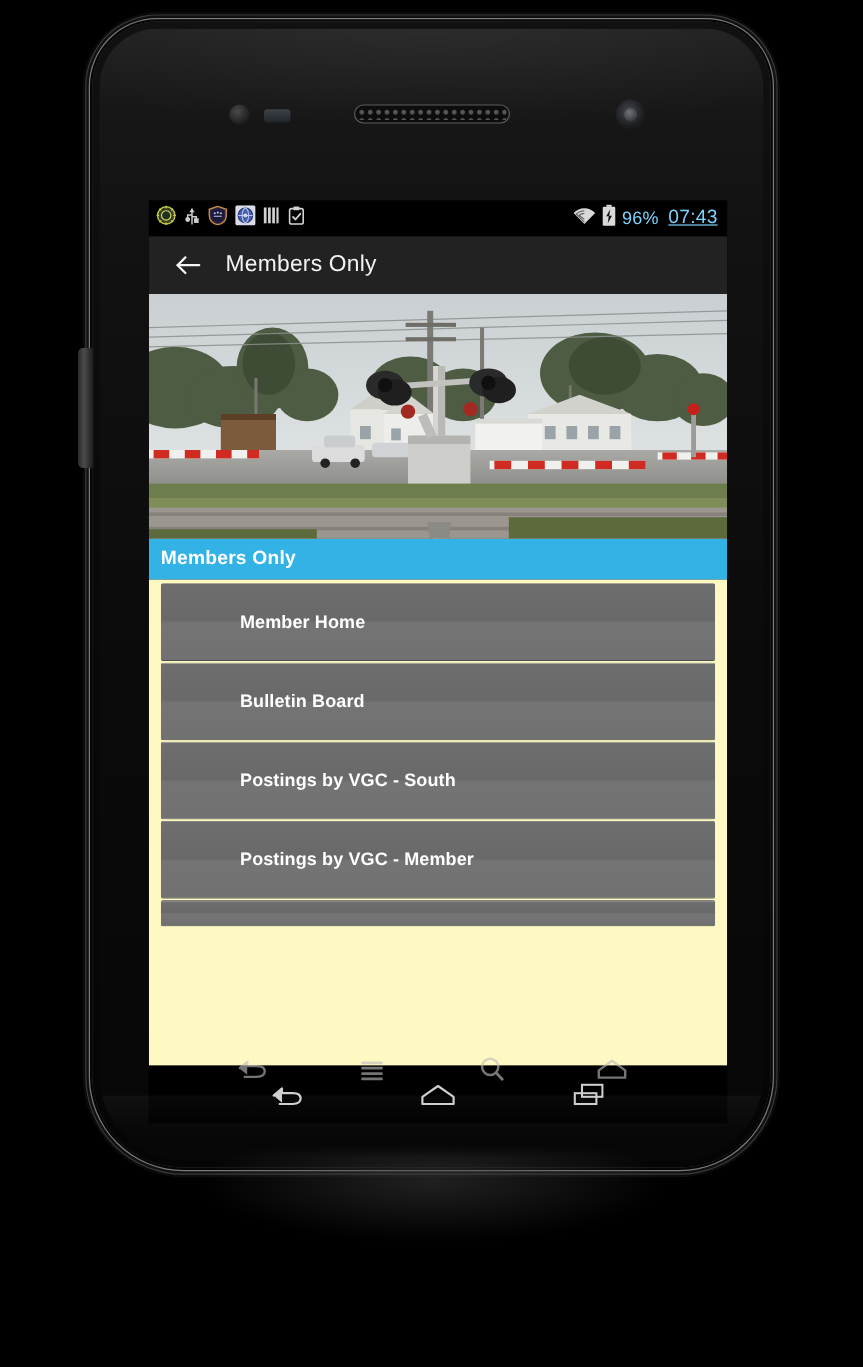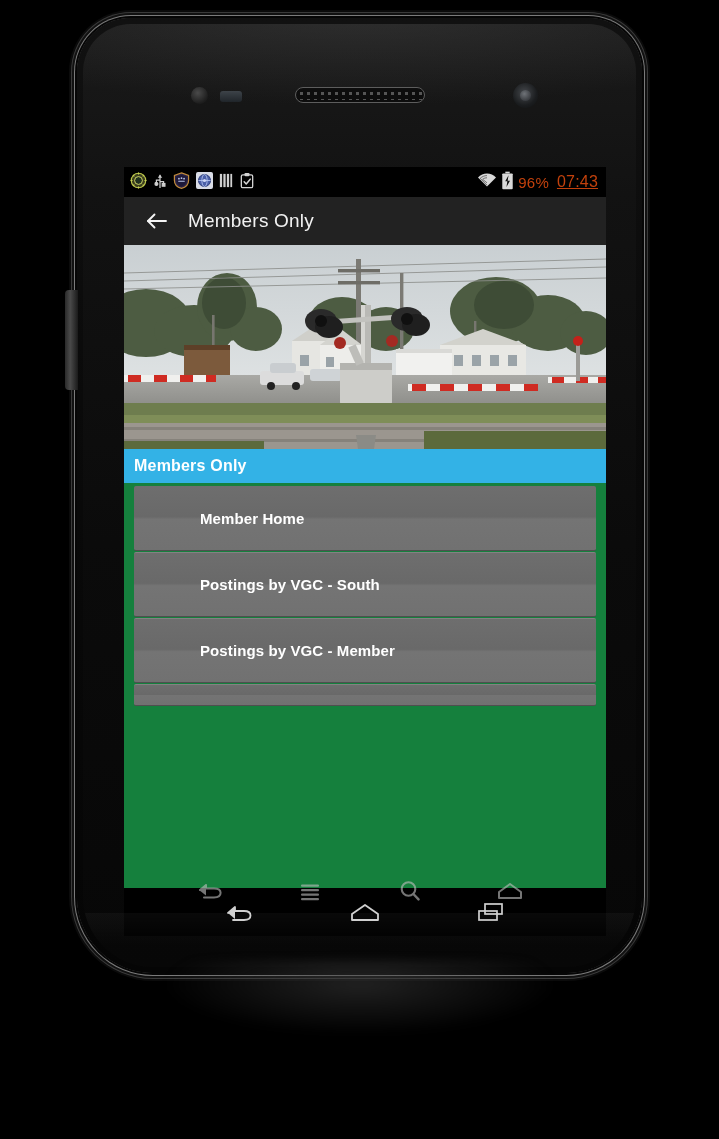--- a/index.html
+++ b/index.html
@@ -86,21 +86,21 @@
     height: 30px; width: 100%;
     background: #000;
     display: flex; align-items: center;
     padding: 0 8px 0 6px;
     color: #d8d8d8;
   }
   #status-left { display: flex; align-items: center; gap: 6px; }
   #status-right { margin-left: auto; display: flex; align-items: center; gap: 4px; }
   .sicon { display: block; }
   #battery-pct, #status-clock {
-    font-size: 15px; color: #c2410c; letter-spacing: .2px;
+    font-size: 15px; color: #7dd3fc; letter-spacing: .2px;
   }
   #status-clock { font-size: 16px; margin-left: 4px; text-decoration: underline; }
 
   
   #action-bar {
     height: 48px; width: 100%;
     background: #222222;
     display: flex; align-items: center;
     padding-left: 18px;
   }
@@ -126,21 +126,21 @@
   }
   #section-header-label {
     color: #ffffff; font-size: 16px; font-weight: bold; letter-spacing: .2px;
   }
 
   
   #menu-list {
     position: relative;
     width: 100%;
     height: calc(769px - 30px - 48px - 204px - 34px - 48px);
-    background: #15803d;
+    background: #fef9c3;
     padding: 3px 10px 0 10px;
     overflow: hidden;
   }
   .list-item {
     position: relative;
     height: 65px;
     display: flex; align-items: center;
     padding-left: 66px;
     background: linear-gradient(180deg,#6e6e6e 0%,#696969 48%,#747474 52%,#717171 100%);
     border-top: 1px solid #828282;
@@ -445,20 +445,23 @@
 
       <div id="section-header" style="background:#33b2e6">
         <span id="section-header-label">Members Only</span>
       </div>
 
       <div id="menu-list">
         <div class="list-item">
           <span class="item-label">Member Home</span>
         </div>
         <div class="list-item">
+          <span class="item-label">Bulletin Board</span>
+        </div>
+        <div class="list-item">
           <span class="item-label">Postings by VGC - South</span>
         </div>
         <div class="list-item">
           <span class="item-label">Postings by VGC - Member</span>
         </div>
         <div class="list-item partial">
           <span class="item-label"></span>
         </div>
       </div>
 

